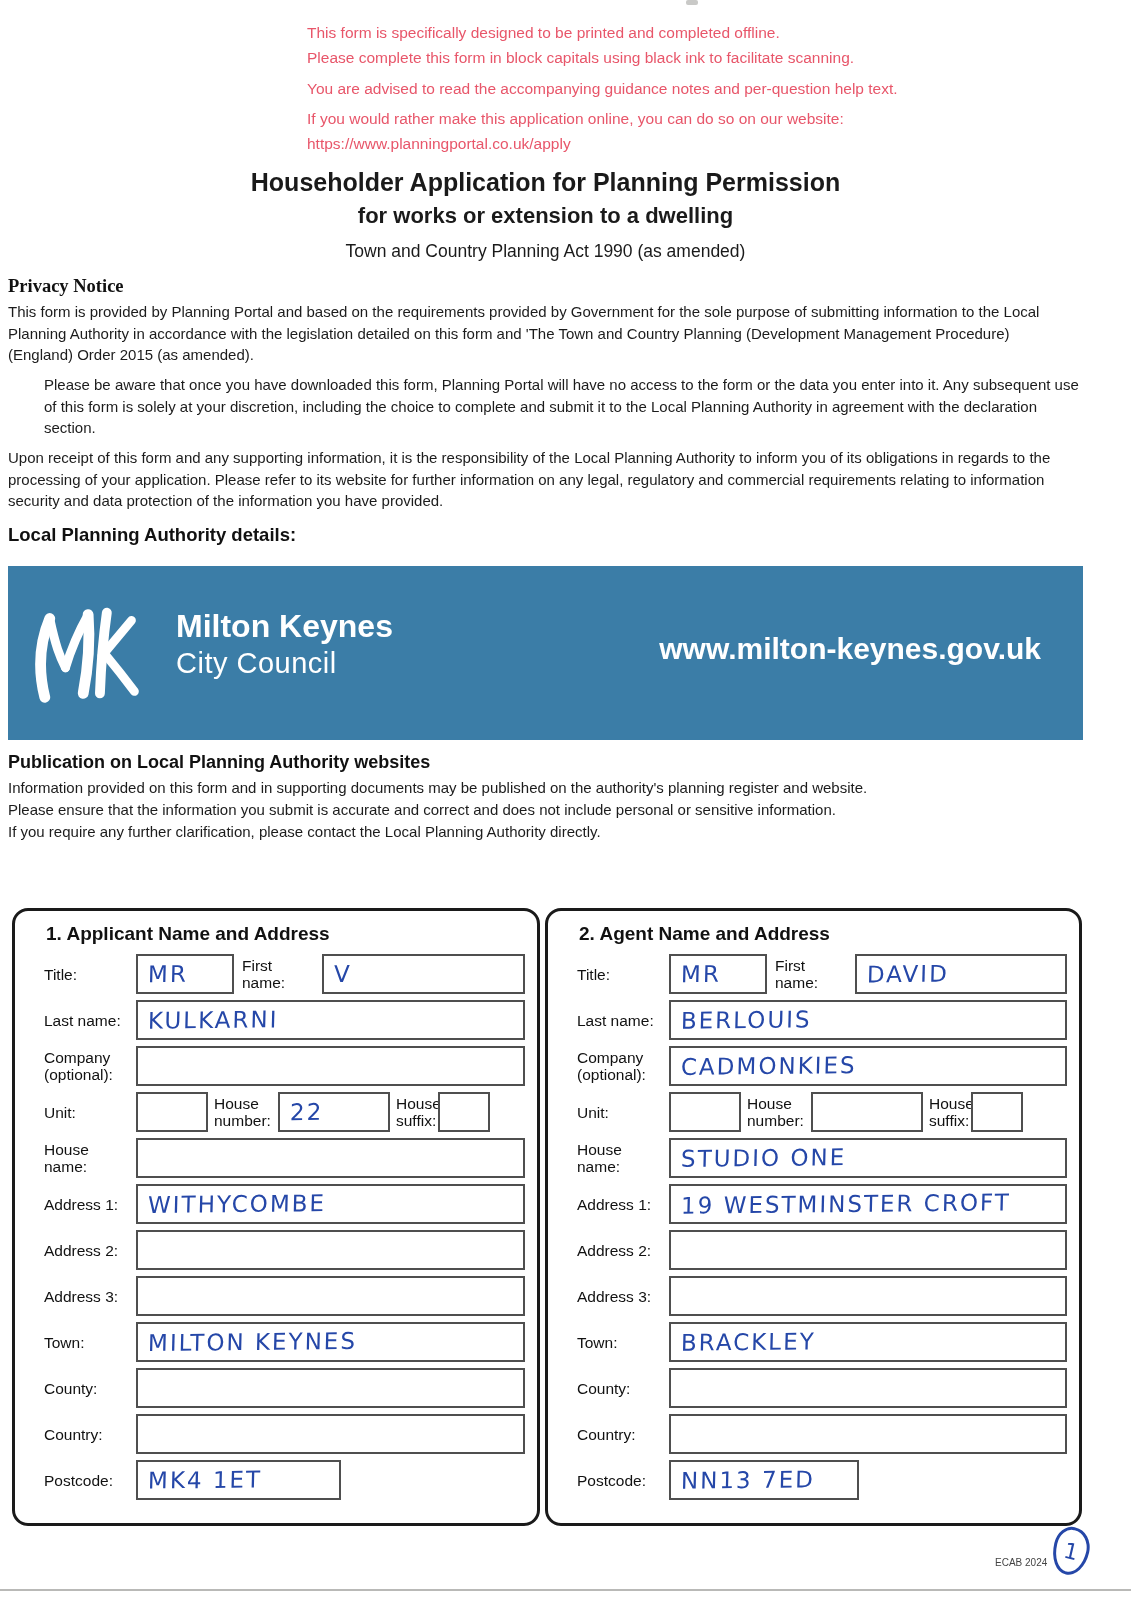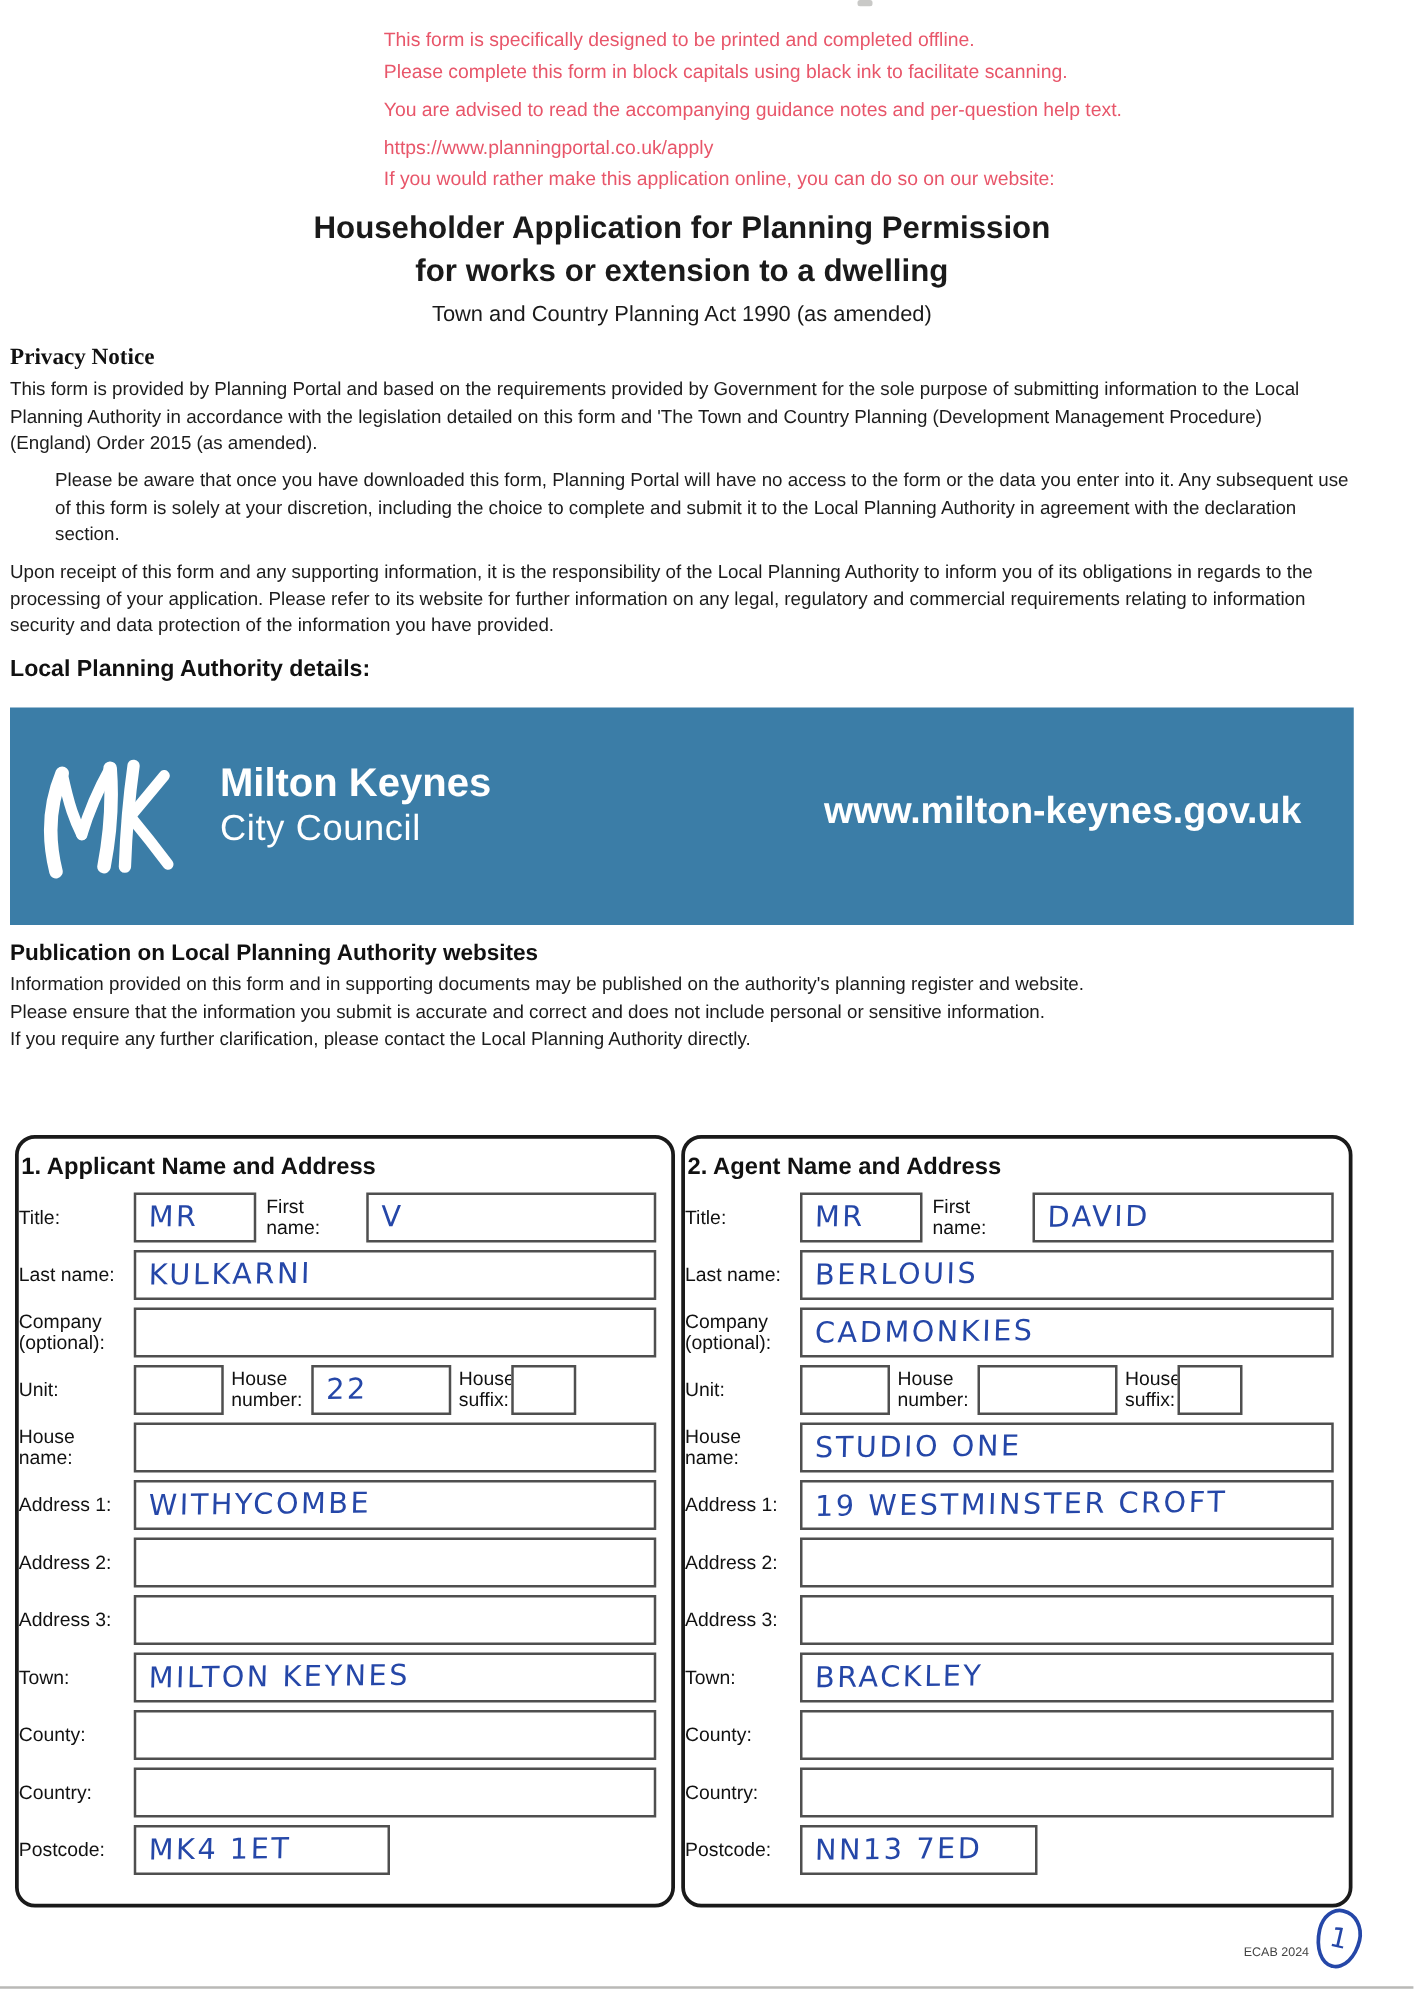--- a/index.html
+++ b/index.html
@@ -13,35 +13,35 @@
   .logo-icon { width:64px; height:82px; }
   .brand { margin-left:14px; font-size:31px; letter-spacing:-0.5px; }
   .brand .b1 { font-weight:bold; color:#1d1d1b; }
   .brand .b2 { font-weight:normal; color:#575756; }
   .notice { position:absolute; left:307px; width:760px; color:#e8566a;
     font-weight:normal; font-size:15.5px; line-height:25px; }
   .n1 { top:20px; } .n2 { top:76px; } .n3 { top:106px; }
   
   .doc-title { position:absolute; left:8px; width:1075px; text-align:center; }
   .t1 { top:168px; font-size:25px; font-weight:bold; }
-  .t2 { top:203px; font-size:25px; font-weight:bold; }
+  .t2 { top:203px; font-size:22px; font-weight:bold; }
   .t3 { top:241px; font-size:17.5px; }
   
   .h2 { position:absolute; left:8px; font-size:18.5px; font-weight:bold; color:#111; }
   .para { position:absolute; left:8px; width:1045px; font-size:15px; line-height:21.5px; color:#1c1c1c; }
   
   .banner { position:absolute; left:8px; top:566px; width:1075px; height:174px; background:#3b7da7; }
   .mk-logo { position:absolute; left:24px; top:28px; width:128px; height:118px; }
   .mk-org { position:absolute; left:168px; top:42px; color:#ffffff; }
   .mk-org .o1 { font-size:32px; font-weight:bold; line-height:36px; }
   .mk-org .o2 { font-size:29px; font-weight:normal; line-height:38px; letter-spacing:0.5px; }
   .mk-url { position:absolute; right:42px; top:66px; color:#ffffff; font-size:30px; font-weight:bold; }
   
   .fsection { position:absolute; top:908px; height:618px; border:3px solid #1a1a1a;
-    border-radius:16px; background:#fff; padding:10px 12px 8px 0; }
+    border-radius:16px; background:#fff; padding:10px 12px 8px 29px; }
   .sec1 { left:12px;  width:528px; }
   .sec2 { left:545px; width:537px; }
   .sec-h { font-size:19px; font-weight:bold; margin:2px 0 8px 2px; color:#111; }
   .frow { display:flex; align-items:center; height:42px; margin-bottom:4px; }
   .flabel { flex:none; width:92px; font-size:15.5px; line-height:17px; color:#111; padding-right:6px; }
   .flabel.l2 { width:70px; padding-left:6px; }
   .flabel.l3 { width:48px; padding-left:6px; }
   .fbox { border:2px solid #4f4f4f; height:40px; flex:1 1 auto; display:flex;
     align-items:center; padding:0 10px; background:#fff; overflow:hidden; }
   .fbox.w-title { flex:none; width:98px; }
@@ -69,22 +69,22 @@
 
 
   <div class="notice n1">
     <div>This form is specifically designed to be printed and completed offline.</div>
     <div>Please complete this form in block capitals using black ink to facilitate scanning.</div>
   </div>
   <div class="notice n2">
     <div>You are advised to read the accompanying guidance notes and per-question help text.</div>
   </div>
   <div class="notice n3">
+    <div>If you would rather make this application online, you can do so on our website:</div>
     <div>https://www.planningportal.co.uk/apply</div>
-    <div>If you would rather make this application online, you can do so on our website:</div>
   </div>
 
   <div class="doc-title t1">Householder Application for Planning Permission</div>
   <div class="doc-title t2">for works or extension to a dwelling</div>
   <div class="doc-title t3">Town and Country Planning Act 1990 (as amended)</div>
 
   <div class="h2" style="top:276px;font-family:Liberation Serif, serif;">Privacy Notice</div>
   <div class="para" style="top:301px;">This form is provided by Planning Portal and based on the requirements provided by Government for the sole purpose of submitting information to the Local Planning Authority in accordance with the legislation detailed on this form and 'The Town and Country Planning (Development Management Procedure) (England) Order 2015 (as amended).</div>
   <div class="para" style="top:374px;margin-left:36px;">Please be aware that once you have downloaded this form, Planning Portal will have no access to the form or the data you enter into it. Any subsequent use of this form is solely at your discretion, including the choice to complete and submit it to the Local Planning Authority in agreement with the declaration section.</div>
   <div class="para" style="top:447px;">Upon receipt of this form and any supporting information, it is the responsibility of the Local Planning Authority to inform you of its obligations in regards to the processing of your application. Please refer to its website for further information on any legal, regulatory and commercial requirements relating to information security and data protection of the information you have provided.</div>

